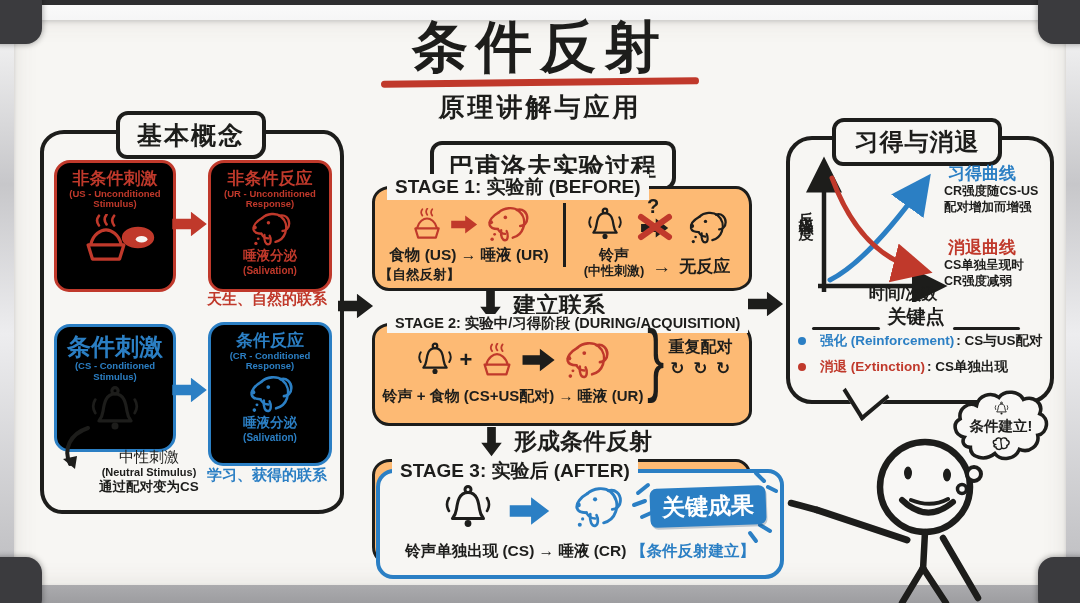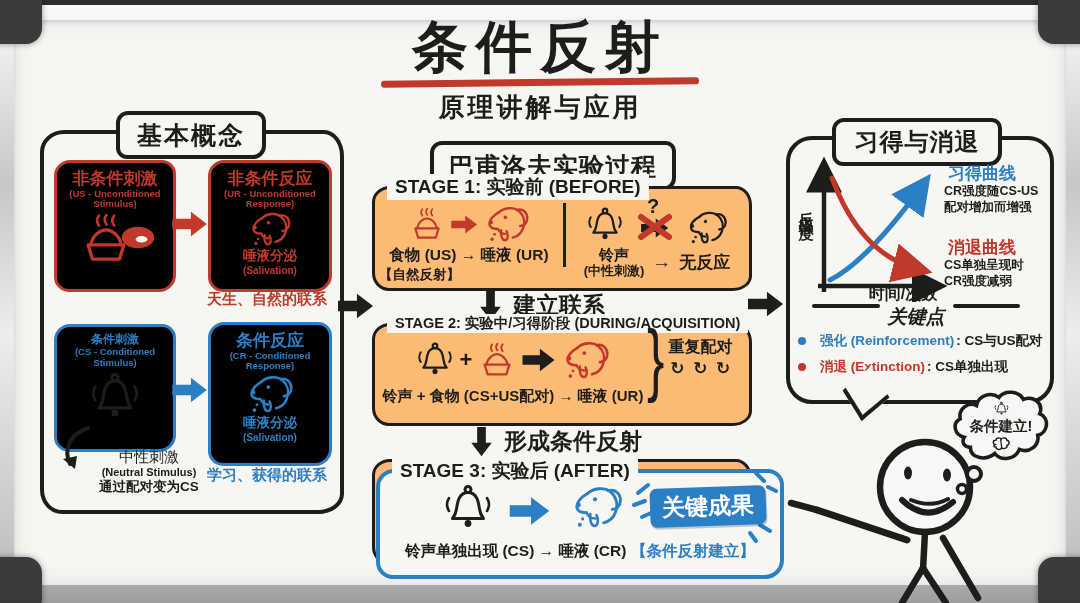--- a/index.html
+++ b/index.html
@@ -121,21 +121,21 @@
       <div class="bs">Response)</div>
       <svg width="42" height="36" style="color:#c0392b;margin-top:1px;">
           <use href="#i-dog"></use>
         </svg>
       <div style="font-size:13.5px;font-weight:900;">唾液分泌</div>
       <div style="font-size:10px;font-weight:700;">(Salivation)</div>
     </div>
     <div class="abs red" style="left:196px;top:290px;width:142px;text-align:center;font-size:15px;font-weight:900;">天生、自然的联系</div>
 
     <div class="abs cbox blueb blue" style="left:54px;top:324px;width:116px;height:122px;">
-      <div class="bt" style="font-size:12px;">条件刺激</div>
+      <div class="bt" style="font-size:24px;">条件刺激</div>
       <div class="bs">(CS - Conditioned</div>
       <div class="bs">Stimulus)</div>
       <svg width="50" height="54" style="color:#1d1d1b;margin-top:2px;">
           <use href="#i-bell"></use>
         </svg>
     </div>
     <svg class="abs" style="left:172px;top:376px;color:#2b7fc4;" width="36" height="28">
         <use href="#i-arrow-r"></use>
       </svg>
 
@@ -198,21 +198,21 @@
                 <use href="#i-arrow-r"></use>
               </svg>
             <svg width="38" height="28" style="position:absolute;left:5px;top:14px;">
               <path d="M5 4 L33 24 M33 4 L5 24" stroke="#c0392b" stroke-width="6" stroke-linecap="round" fill="none"></path>
             </svg>
           </div>
           <svg width="40" height="35" style="color:#1d1d1b;">
               <use href="#i-dog"></use>
             </svg>
         </div>
-        <div style="display:flex;align-items:center;justify-content:center;gap:8px;margin-top:2px;">
+        <div style="display:flex;align-items:flex-end;justify-content:center;gap:8px;margin-top:2px;">
           <div style="text-align:center;line-height:1.1;">
             <div style="font-size:15px;font-weight:900;">铃声</div>
             <div style="font-size:13px;font-weight:900;">(中性刺激)</div>
           </div>
           <div style="font-size:19px;font-weight:900;">→</div>
           <div style="font-size:17px;font-weight:900;">无反应</div>
         </div>
       </div>
     </div>
 
@@ -245,21 +245,21 @@
       </div>
       <div class="abs" style="left:272px;top:6px;width:98px;display:flex;align-items:center;">
         <div style="font-size:52px;font-weight:400;transform:scaleY(1.55);line-height:1;">}</div>
         <div style="text-align:right;margin-left:4px;">
           <div style="font-size:16px;font-weight:900;">重复配对</div>
           <div style="font-size:17px;font-weight:900;letter-spacing:2px;">↻ ↻ ↻</div>
         </div>
       </div>
     </div>
 
-    <div class="abs conn" style="left:469px;top:426px;">
+    <div class="abs conn" style="left:479px;top:426px;">
       <svg width="25" height="30" style="color:#1d1d1b;">
           <use href="#i-arrow-d"></use>
         </svg>
       <span>形成条件反射</span>
     </div>
 
     <div class="abs stagebox" style="left:372px;top:459px;width:374px;height:100px;"></div>
     <div class="abs" style="left:376px;top:469px;width:400px;height:102px;border:4px solid #2b7fc4;border-radius:18px 16px 19px 17px;background:#f7f6f3;">
       <div class="stagelabel">STAGE 3: 实验后 (AFTER)</div>
       <svg class="abs" width="48" height="52" style="left:64px;top:10px;color:#1d1d1b;">
@@ -322,21 +322,21 @@
     <div class="abs" style="left:944px;top:184px;width:104px;font-size:12.5px;font-weight:800;line-height:1.25;">
       <div>CR强度随CS-US</div>
       <div>配对增加而增强</div>
     </div>
     <div class="abs red" style="left:948px;top:236px;font-size:17px;font-weight:900;">消退曲线</div>
     <div class="abs" style="left:944px;top:258px;width:104px;font-size:12.5px;font-weight:800;line-height:1.25;">
       <div>CS单独呈现时</div>
       <div>CR强度减弱</div>
     </div>
 
-    <div class="abs" style="left:812px;top:304px;width:208px;display:flex;align-items:flex-start;gap:8px;font-style:italic;">
+    <div class="abs" style="left:812px;top:304px;width:208px;display:flex;align-items:flex-end;gap:8px;">
       <div style="flex:1;height:3.5px;background:#1d1d1b;border-radius:2px;"></div>
       <div style="font-size:19px;font-weight:900;">关键点</div>
       <div style="flex:1;height:3.5px;background:#1d1d1b;border-radius:2px;"></div>
     </div>
     <div class="abs kp" style="left:798px;top:332px;">
       <span class="dot" style="background:#2b7fc4;"></span>
       <span class="blue">强化 (Reinforcement)</span>
       <span style="margin-left:-6px;">: CS与US配对</span>
     </div>
     <div class="abs kp" style="left:798px;top:358px;">

